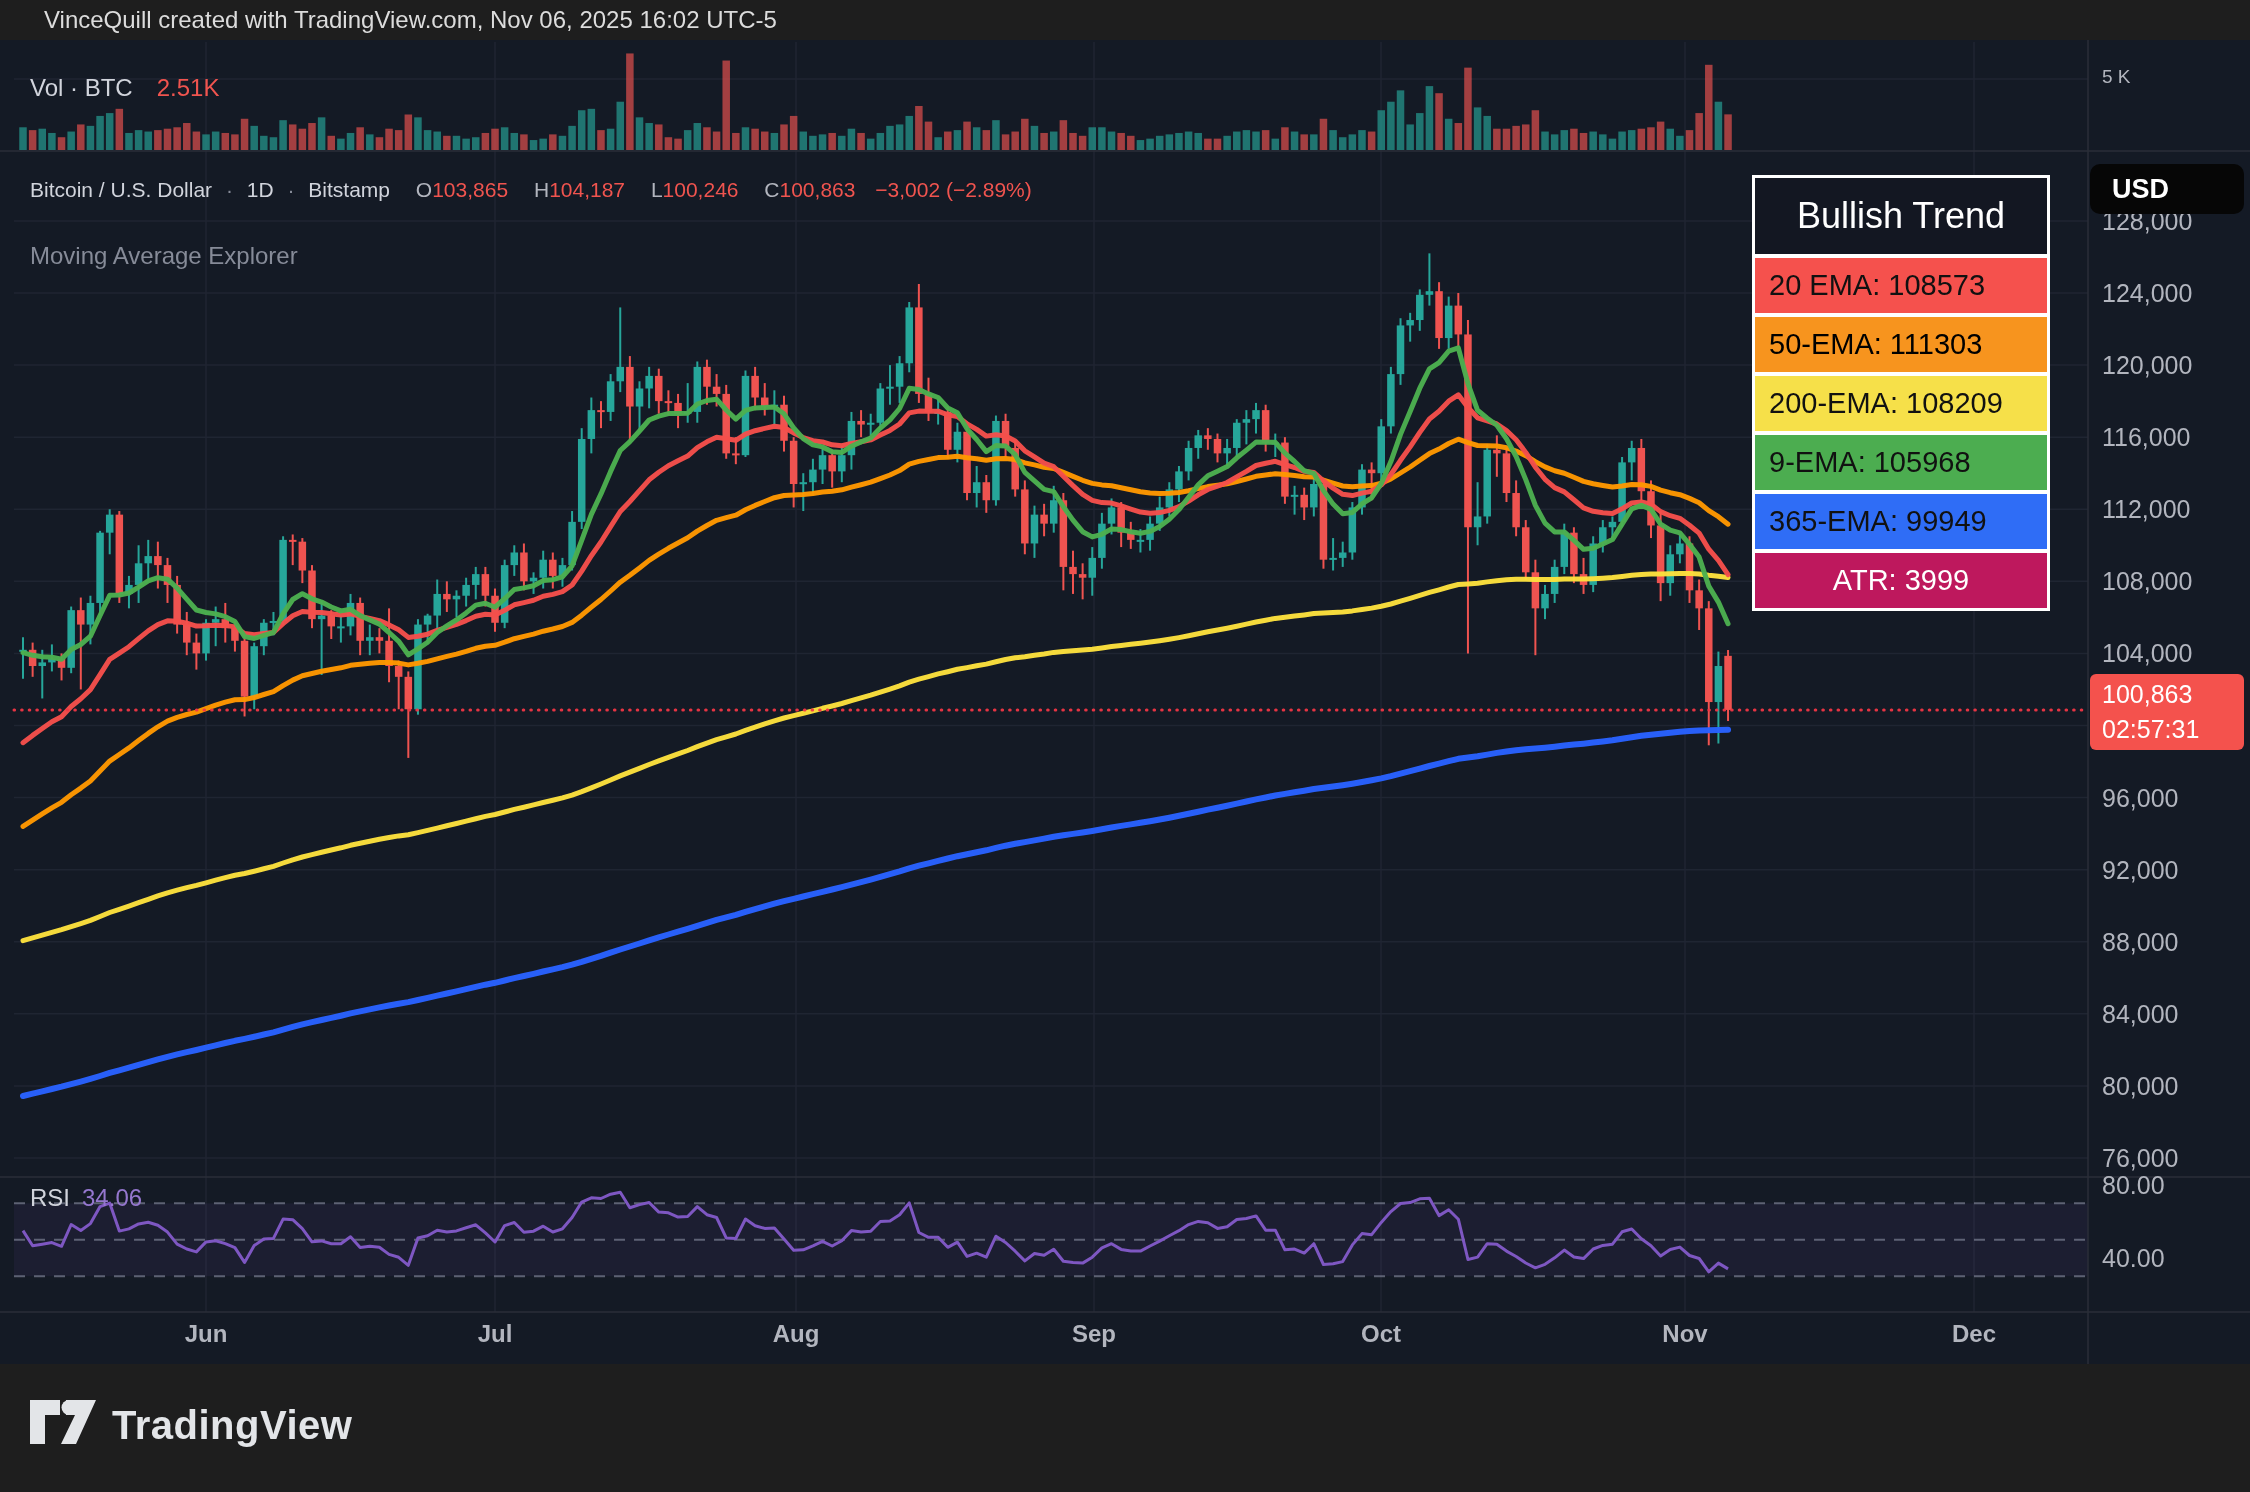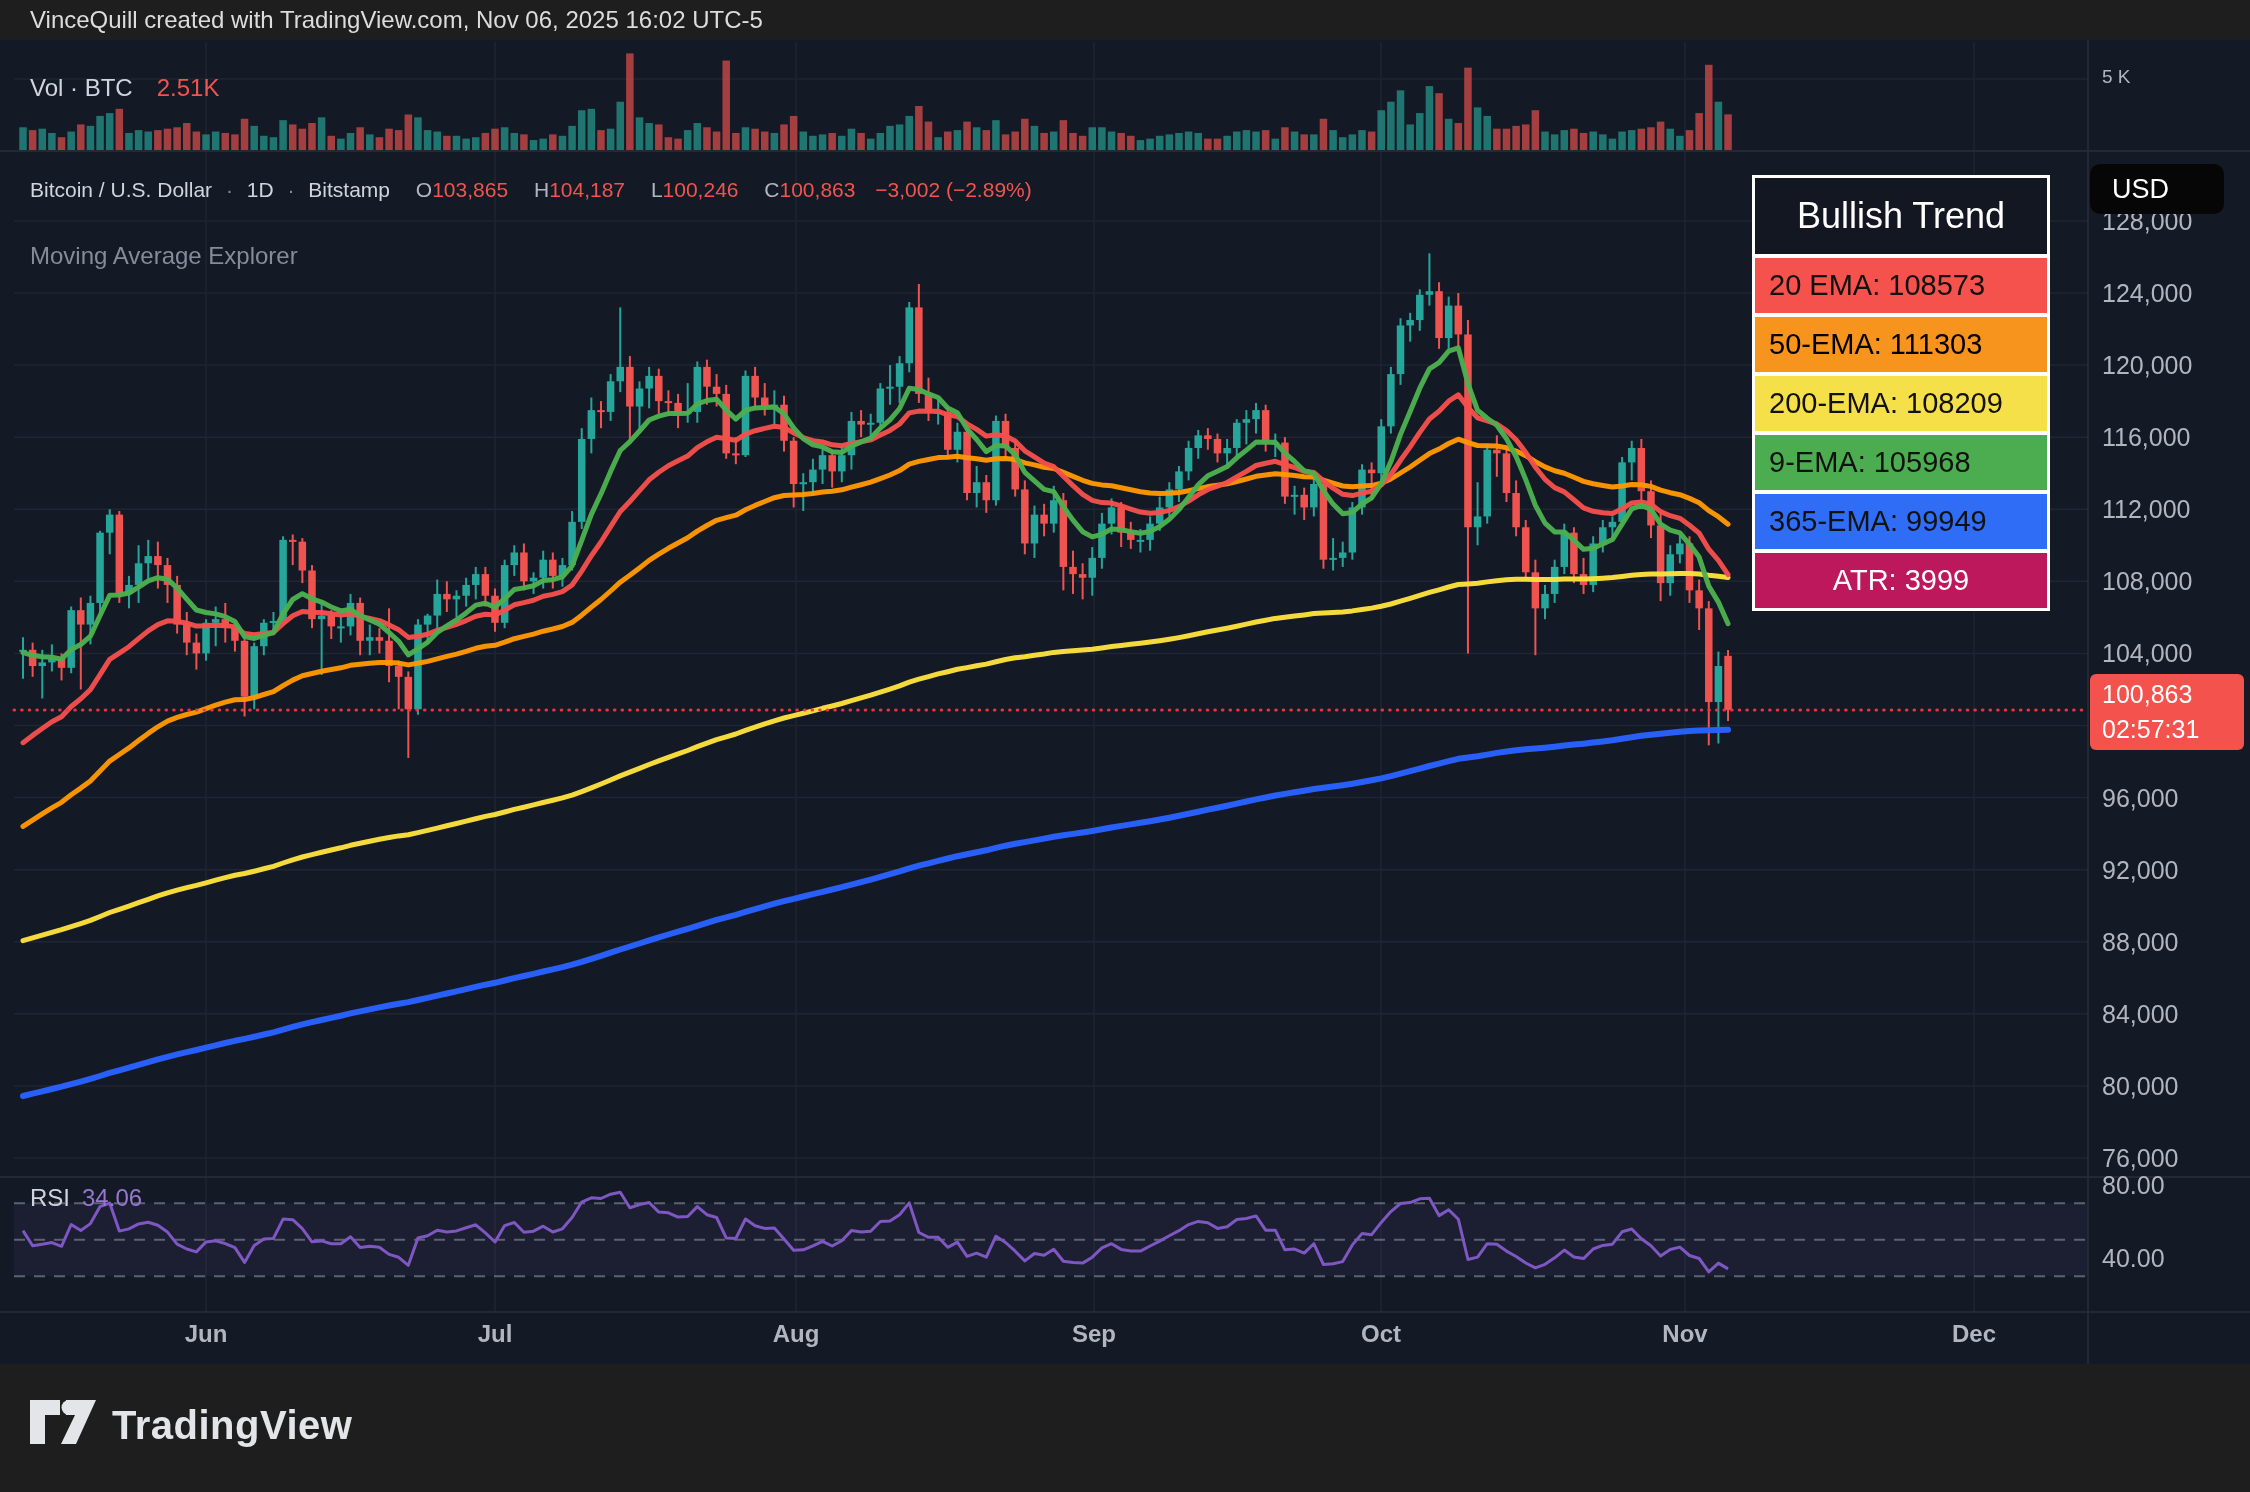--- a/index.html
+++ b/index.html
@@ -1,34 +1,34 @@
 <!DOCTYPE html>
 <html><head>
 <meta charset="utf-8">
 <style>
   html,body{margin:0;padding:0;background:#101010;}
   *{box-sizing:border-box;}
   .screen{position:relative;width:2250px;height:1492px;background:#141a25;overflow:hidden;
           font-family:"Liberation Sans",sans-serif;}
   .topbar{position:absolute;left:0;top:0;width:2250px;height:40px;background:#1e1e1e;
-          color:#dcdcdc;font-size:24px;font-weight:500;line-height:40px;padding-left:30px;z-index:6;}
+          color:#dcdcdc;font-size:24px;font-weight:500;line-height:40px;padding-left:44px;z-index:6;}
   #chart-svg{position:absolute;left:0;top:0;z-index:1;}
   .overlay{position:absolute;z-index:5;white-space:nowrap;}
   .vol-label{left:30px;top:74px;font-size:24px;color:#d1d4dc;}
   .vol-value{color:#f0544f;margin-left:24px;}
   .vol-axis-label{left:2102px;top:66px;font-size:19px;color:#b2b5be;z-index:4;}
   .title-line{left:30px;top:178px;font-size:21px;color:#d1d4dc;}
   .title-line .sep{color:#868b98;margin:0 8px;}
   .title-line .pair{margin-left:20px;color:#b2b5be;}
   .title-line .val{color:#f0544f;}
   .subtitle{left:30px;top:218px;font-size:24px;color:#868b98;margin-top:24px;}
   .rsi-label{left:30px;top:1184px;font-size:24px;color:#d1d4dc;}
   .rsi-value{color:#9577cf;margin-left:12px;}
-  .usd-badge{left:2090px;top:164px;width:134px;height:50px;background:#060606;border-radius:10px;
-             color:#fff;font-size:27px;font-weight:400;line-height:50px;padding-left:22px;}
+  .usd-badge{left:2090px;top:164px;width:154px;height:50px;background:#060606;border-radius:10px;
+             color:#fff;font-size:27px;font-weight:700;line-height:50px;padding-left:22px;}
   .price-badge{left:2090px;top:674px;width:154px;height:76px;background:#f4524d;border-radius:6px;
                color:#fff;font-size:25px;font-weight:500;line-height:35px;padding:3px 0 0 12px;}
   .legend-box{left:1752px;top:175px;width:298px;background:#fff;border:3px solid #fff;z-index:5;}
   .legend-header{height:76px;background:#131722;color:#fff;font-size:36px;font-weight:500;
                  text-align:center;line-height:76px;}
   .legend-row{height:55px;margin-top:4px;font-size:29px;font-weight:500;color:#111;
               line-height:55px;padding-left:14px;}
   .legend-row.center{text-align:center;padding-left:0;}
   .footer{position:absolute;left:0;top:1364px;width:2250px;height:128px;background:#1e1e1e;z-index:6;}
   .brand{position:absolute;left:30px;top:36px;display:flex;align-items:center;gap:16px;}

